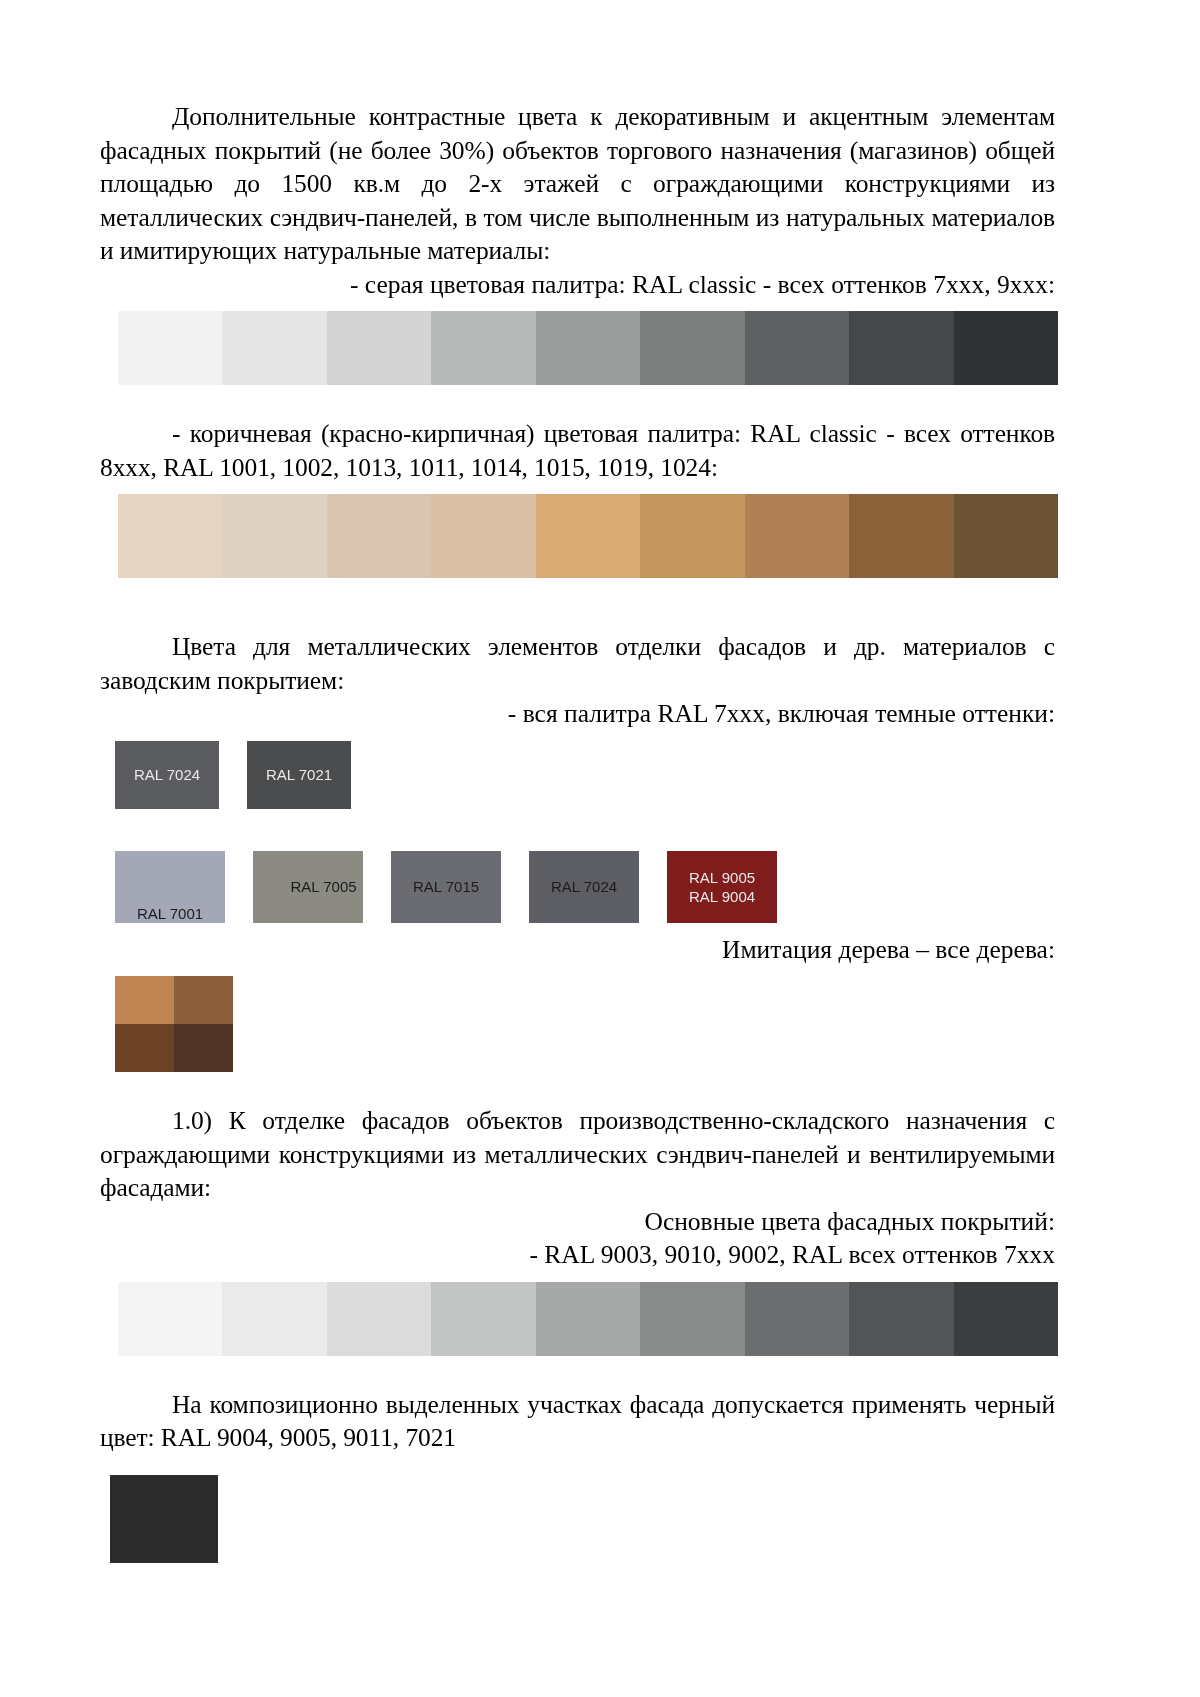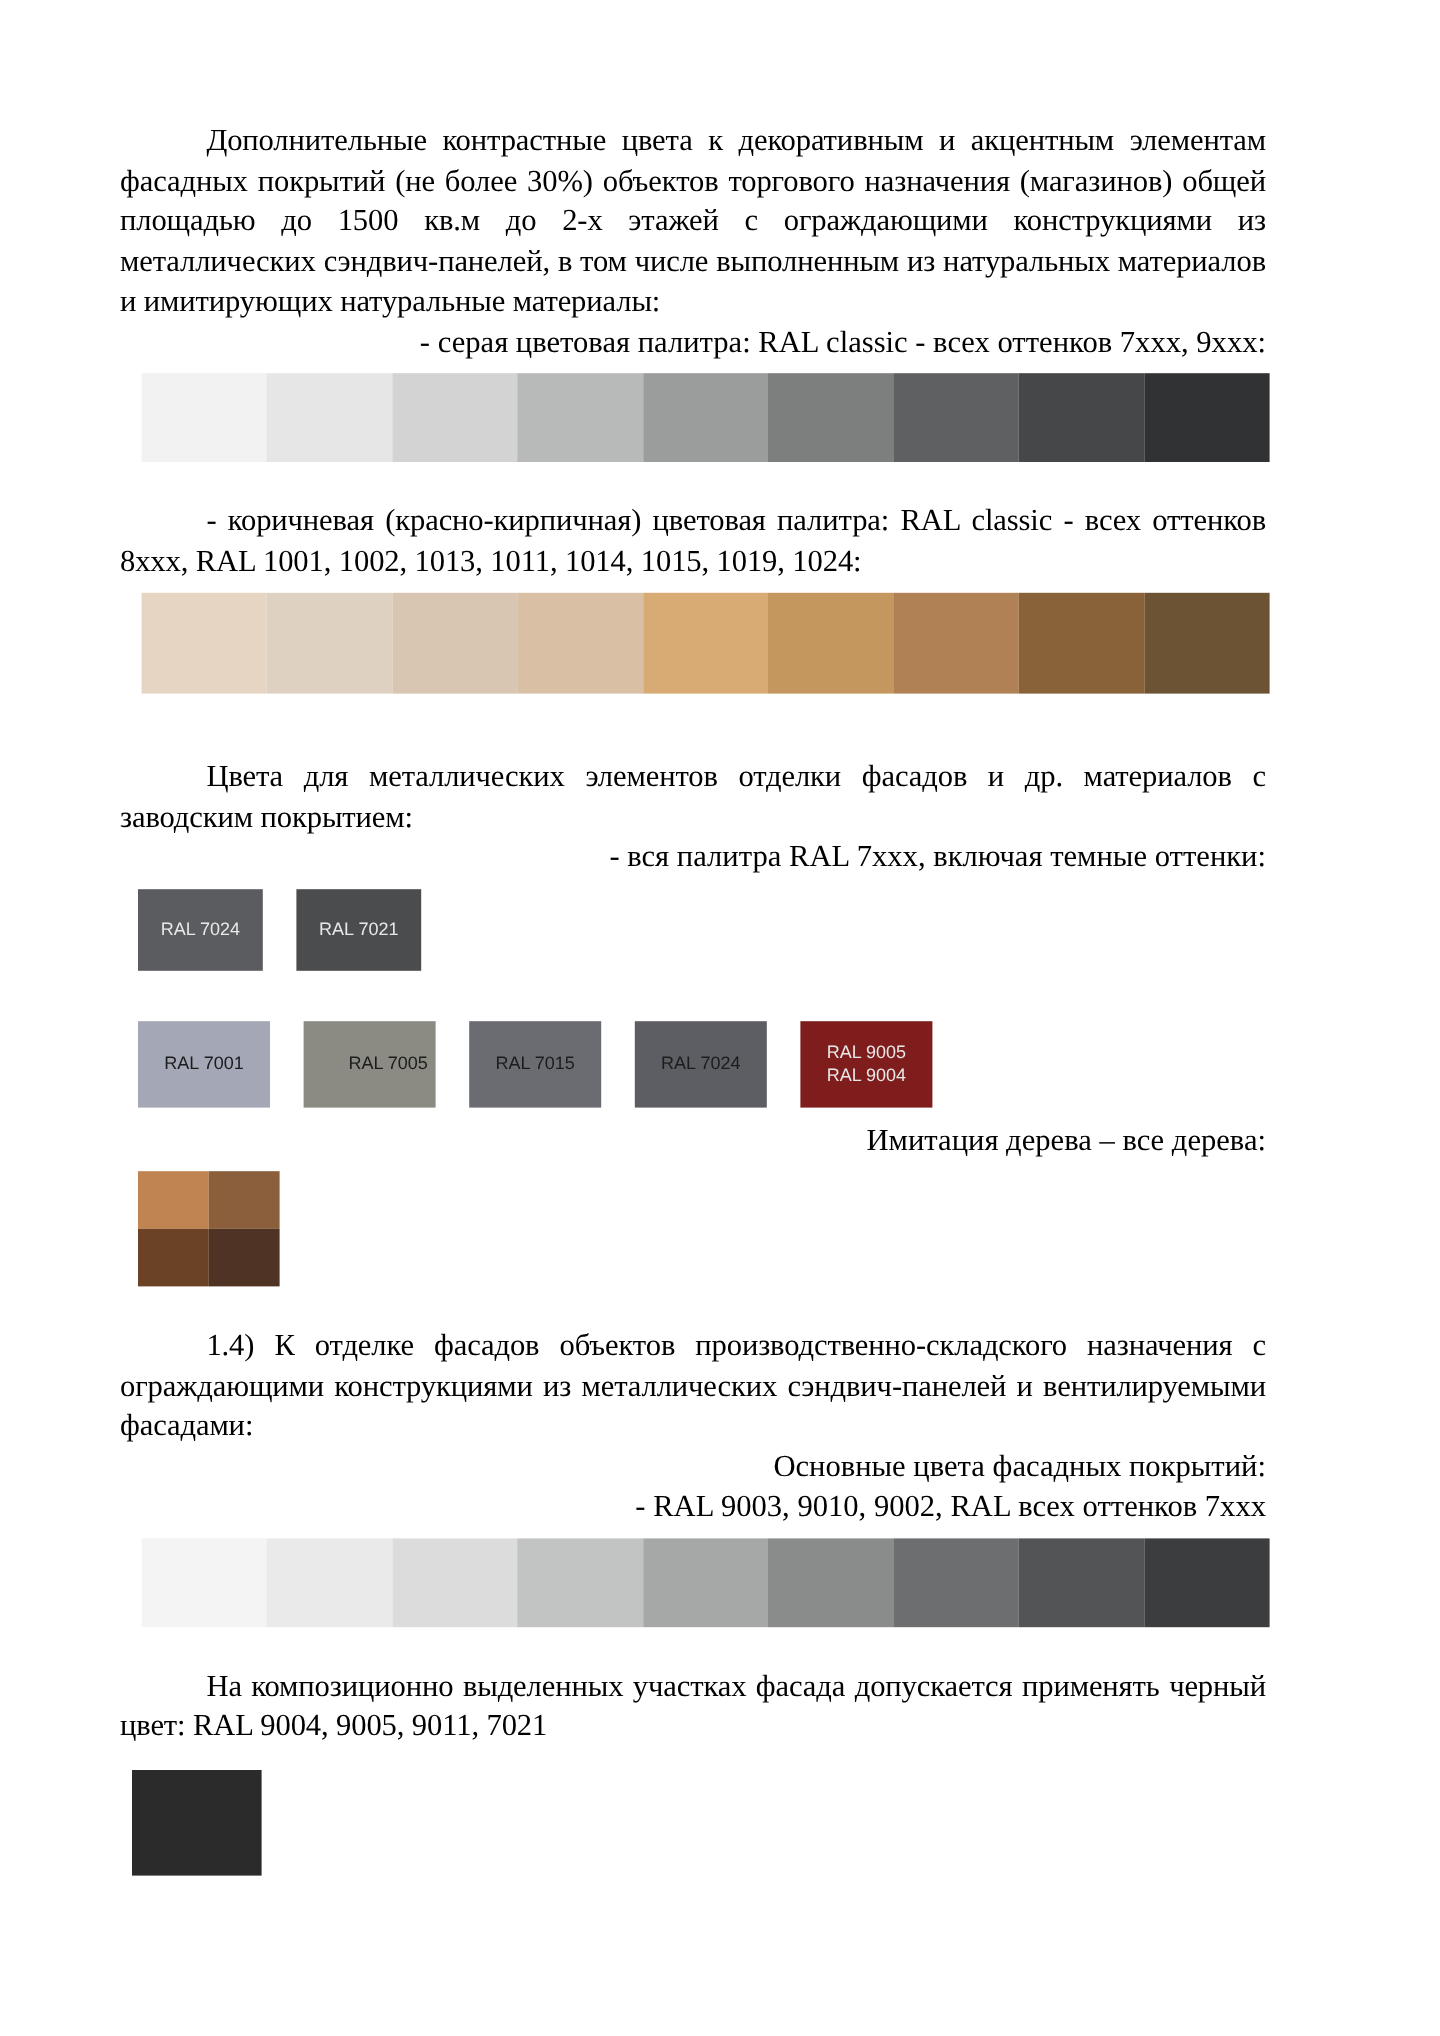--- a/index.html
+++ b/index.html
@@ -174,21 +174,21 @@
           <span class="lbl light">RAL 7021</span>
         </div>
       </div>
 
     <div class="spacer-lg"></div>
 
 
     <div class="spacer-sm"></div>
 
     <div class="swatch-row" id="window-row">
-        <div class="swatch swatch-lg" style="background: rgb(164, 167, 181);">
+        <div class="swatch swatch-lg" style="background: rgb(164, 167, 181); align-items: flex-end;">
           <span class="lbl">RAL 7001</span>
         </div>
         <div class="swatch swatch-lg" style="background: rgb(139, 139, 132); padding-left: 31px;">
           <span class="lbl">RAL 7005</span>
         </div>
         <div class="swatch swatch-lg" style="background: rgb(106, 108, 114);">
           <span class="lbl">RAL 7015</span>
         </div>
         <div class="swatch swatch-lg" style="background: rgb(92, 94, 99);">
           <span class="lbl">RAL 7024</span>
@@ -207,21 +207,21 @@
 
     <div class="wood-grid" id="wood-grid">
         <div style="background: rgb(192, 131, 82);"></div>
         <div style="background: rgb(139, 94, 60);"></div>
         <div style="background: rgb(107, 66, 38);"></div>
         <div style="background: rgb(79, 51, 36);"></div>
       </div>
 
     <div class="spacer-lg"></div>
 
-    <p class="para indent">1.4) К отделке фасадов объектов производственно-складского назначения с ограждающими конструкциями из металлических сэндвич-панелей и вентилируемыми фасадами:</p>
+    <p class="para indent">1.0) К отделке фасадов объектов производственно-складского назначения с ограждающими конструкциями из металлических сэндвич-панелей и вентилируемыми фасадами:</p>
 
     <p class="line">Основные цвета фасадных покрытий:</p>
 
     <p class="line">- RAL 9003, 9010, 9002, RAL всех оттенков 7ххх</p>
 
     <div class="spacer-sm"></div>
 
     <div class="strip" id="industrial-strip">
         <div class="cell" style="background: rgb(244, 244, 244);"></div>
         <div class="cell" style="background: rgb(234, 234, 234);"></div>

